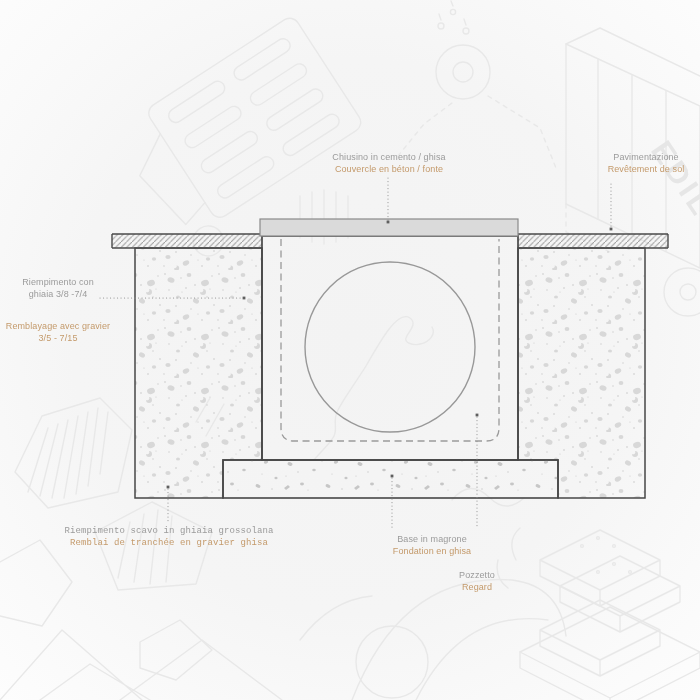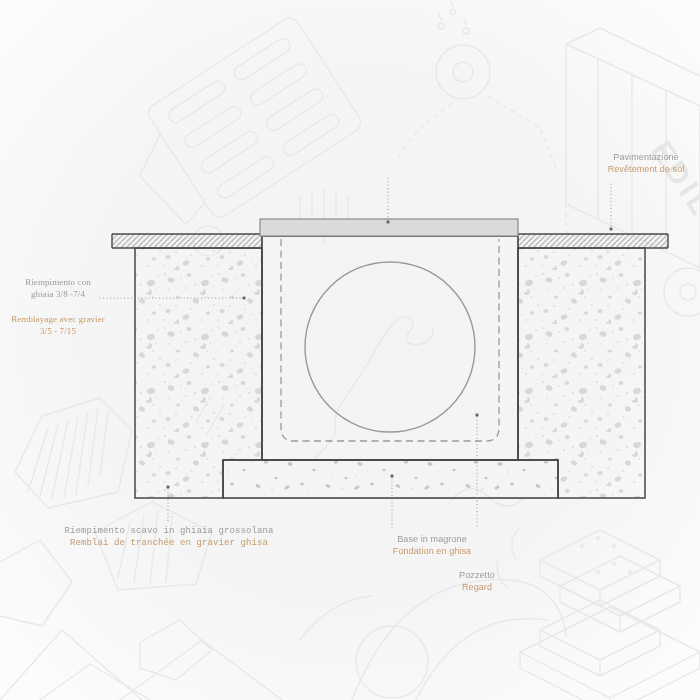--- a/index.html
+++ b/index.html
@@ -7,21 +7,21 @@
     position:relative;width:700px;height:700px;overflow:hidden;
     background:radial-gradient(circle at 50% 48%, #f3f3f3 0%, #f5f5f5 55%, #fafafa 82%, #fdfdfd 100%);
     font-family:"Liberation Sans", sans-serif;
   }
   svg.layer{position:absolute;left:0;top:0;}
   .label{
     position:absolute;font-size:9px;line-height:11.5px;color:#9b9b9b;
     text-align:center;transform:translateX(-50%);white-space:nowrap;letter-spacing:.1px;
   }
   .label .fr{color:#c49a6b;}
-  .label .fr-block{margin-top:14px;}
+  .label .fr-block{margin-top:21px;}
   .bg-sketch{stroke:#e8e8e8;fill:none;stroke-width:1.4;stroke-linecap:round;stroke-linejoin:round;}
 </style>
 </head>
 <body>
 
 <div class="canvas">
 
   <svg class="layer" width="700" height="700" viewBox="0 0 700 700">
 
     <g class="bg-sketch" transform="rotate(-33 255 120)">
@@ -191,27 +191,31 @@
     <g fill="#5f5f5f" stroke="none">
       <rect x="386.6" y="220.6" width="2.8" height="2.8"></rect>
       <rect x="609.6" y="227.6" width="2.8" height="2.8"></rect>
       <rect x="242.6" y="296.6" width="2.8" height="2.8"></rect>
       <rect x="166.6" y="485.6" width="2.8" height="2.8"></rect>
       <rect x="390.6" y="474.6" width="2.8" height="2.8"></rect>
       <rect x="475.6" y="413.6" width="2.8" height="2.8"></rect>
     </g>
   </svg>
 
+  <div class="label" style="left:389px; top:152px;">
+    <div class="it">Chiusino in cemento / ghisa</div>
+    <div class="fr">Couvercle en béton / fonte</div>
+  </div>
 
   <div class="label" style="left:646px; top:152px;">
     <div class="it">Pavimentazione</div>
     <div class="fr">Revêtement de sol</div>
   </div>
 
-  <div class="label" style="left:58px; top:277px;font-family:Liberation Serif, serif;">
+  <div class="label" style="left:58px; top:277px;">
     <div class="it">Riempimento con</div>
     <div class="it">ghiaia 3/8 -7/4</div>
     <div class="fr-block">
       <div class="fr">Remblayage avec gravier</div>
       <div class="fr">3/5 - 7/15</div>
     </div>
   </div>
 
   <div class="label" style="left:169px; top:526px;font-family:Liberation Mono, monospace;">
     <div class="it">Riempimento scavo in ghiaia grossolana</div>

